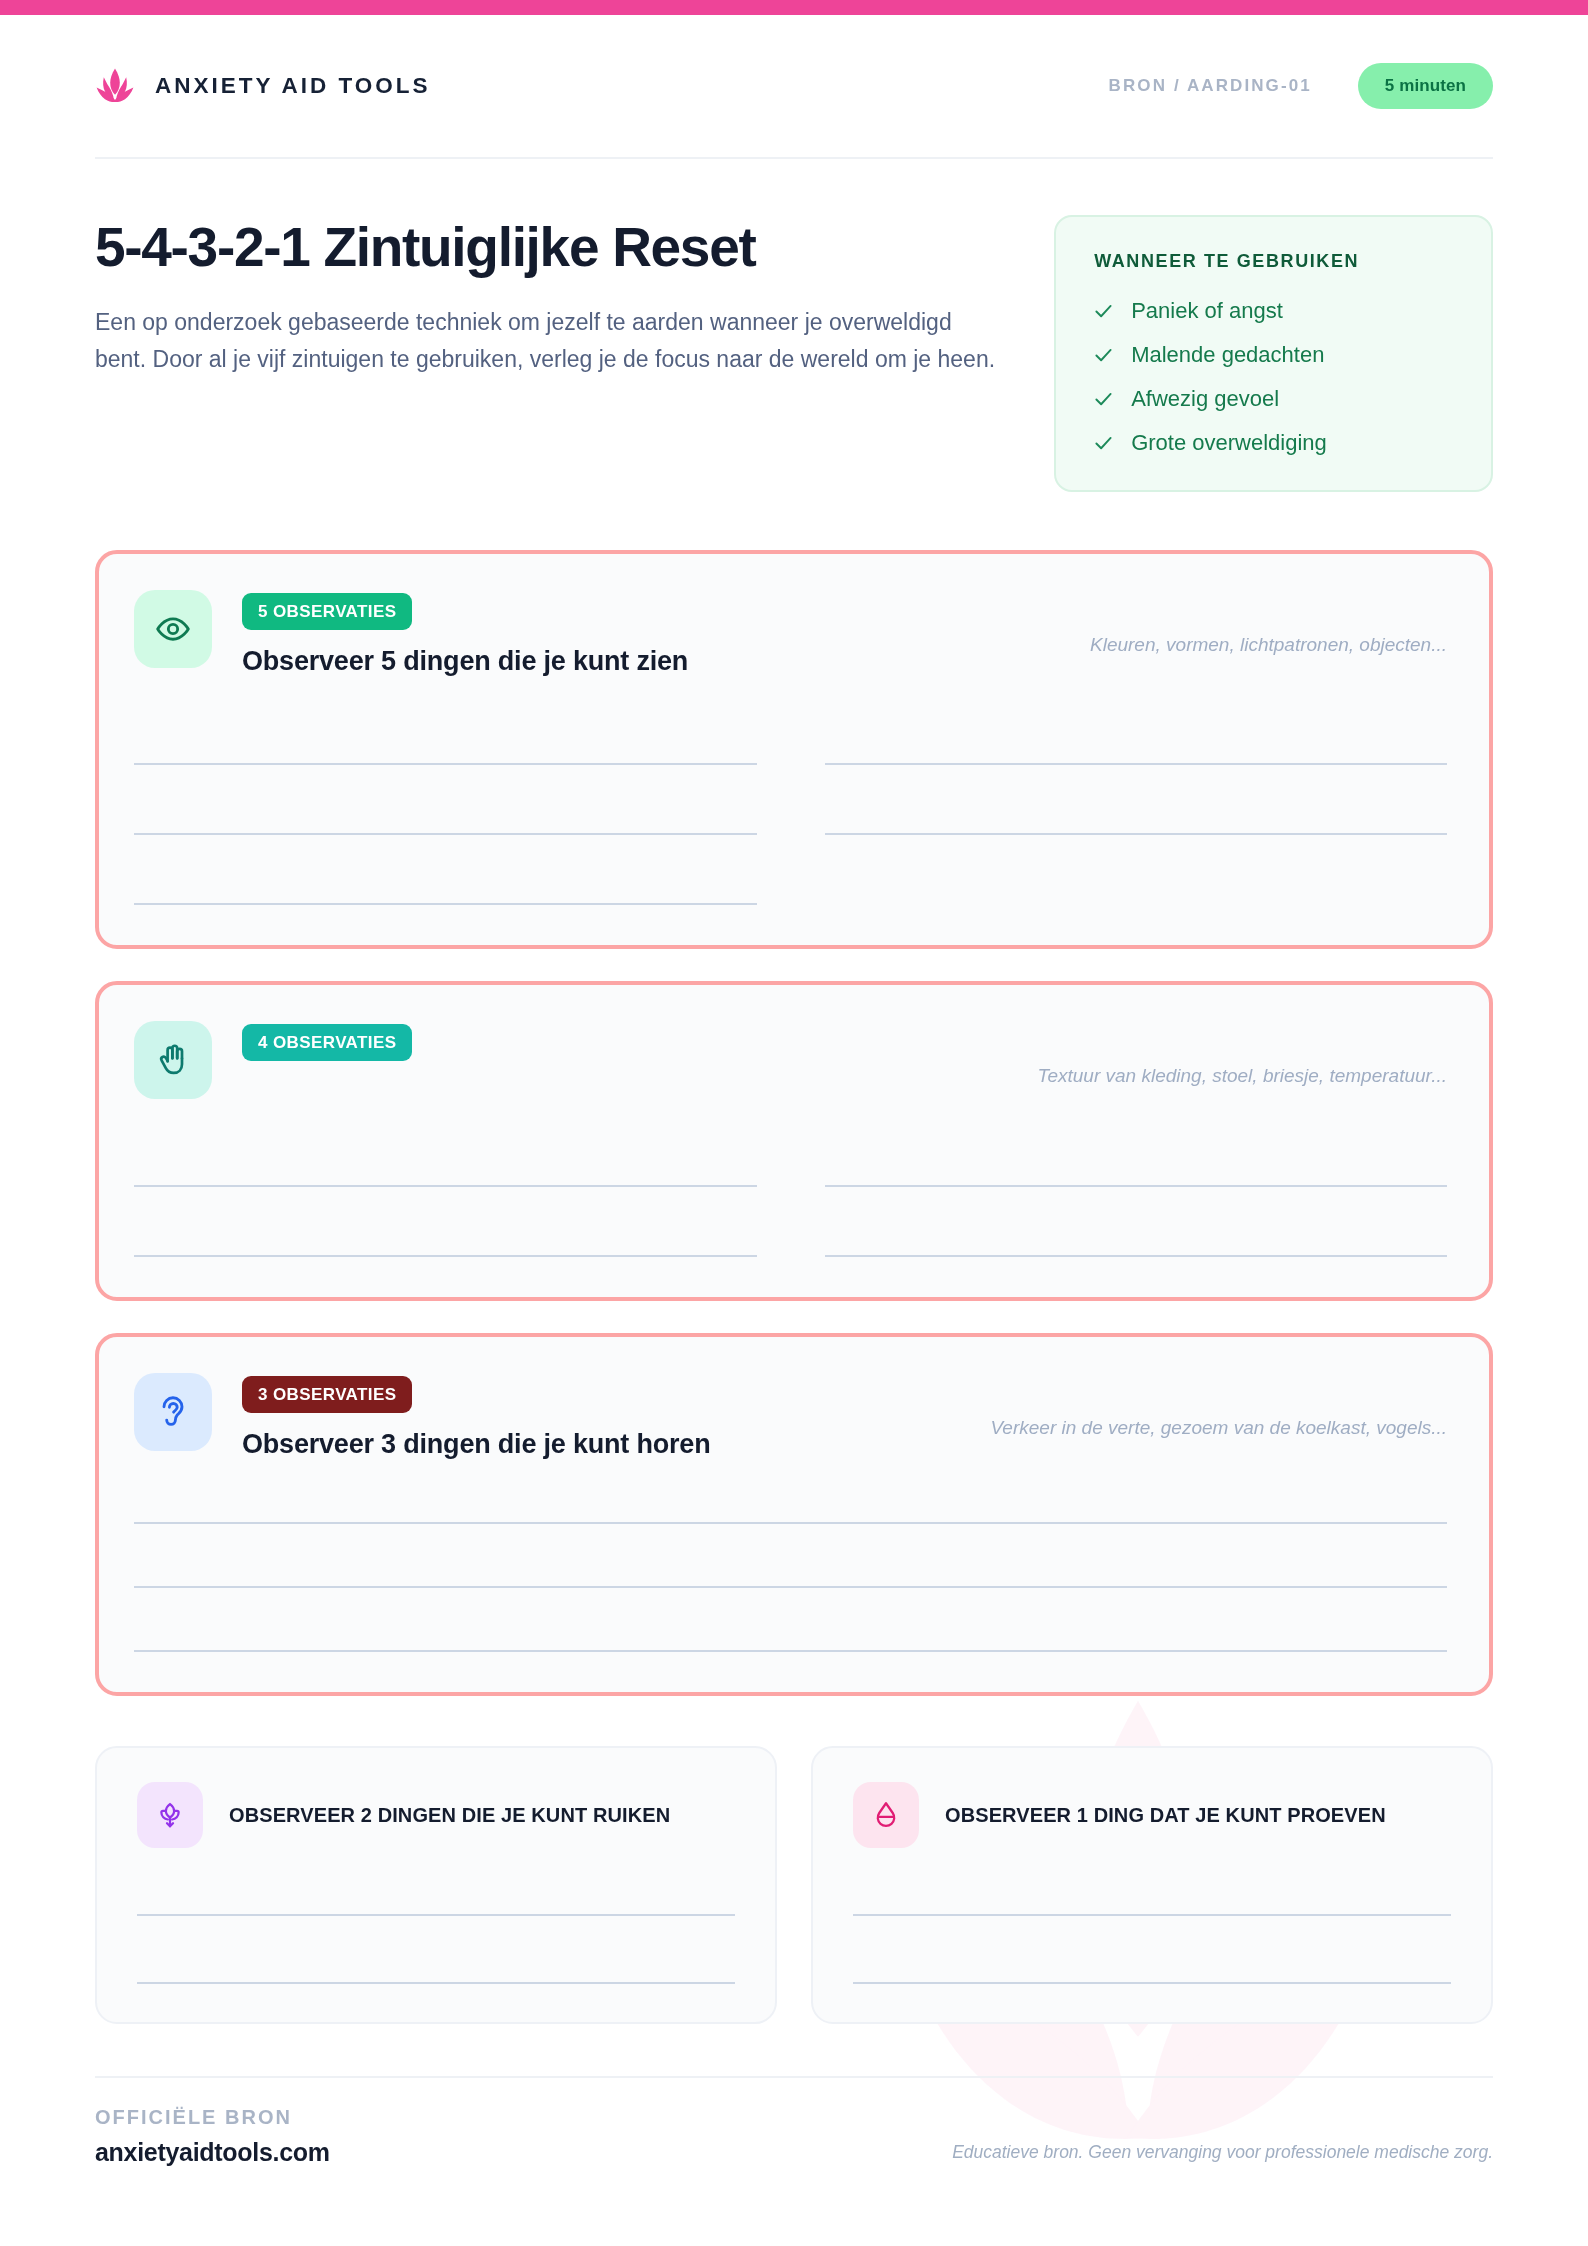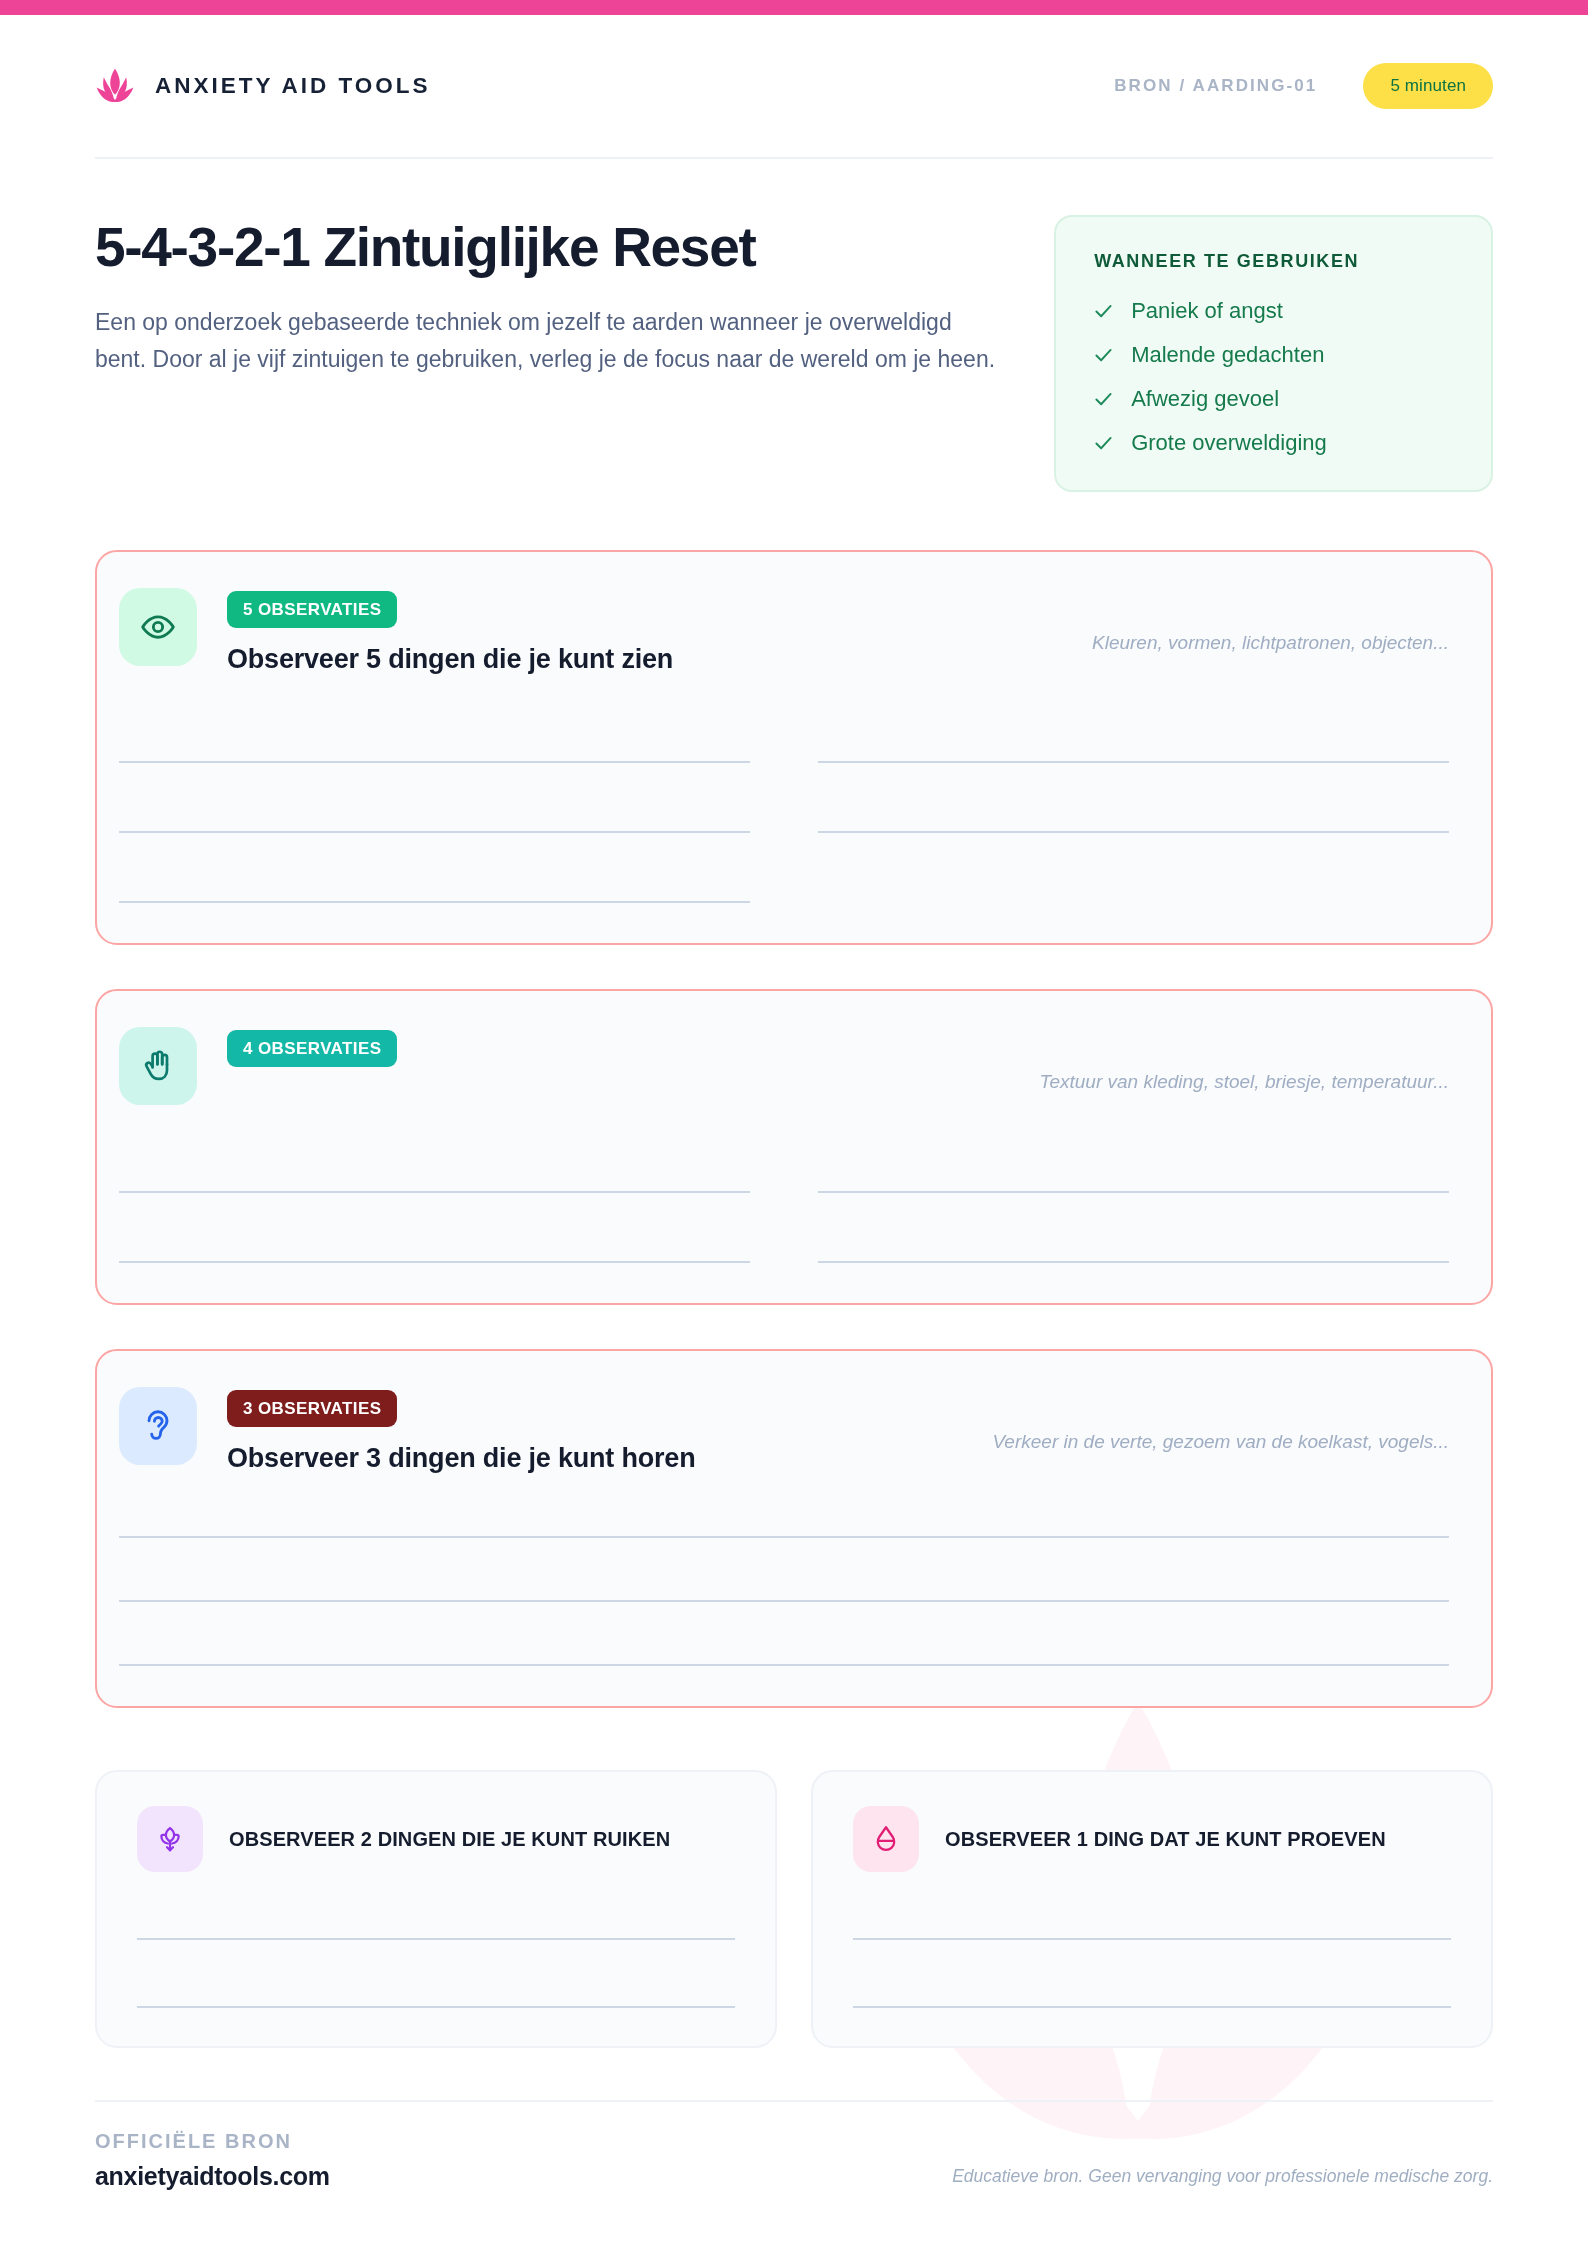--- a/index.html
+++ b/index.html
@@ -71,24 +71,24 @@
     align-items: center;
     gap: 46px;
   }
   .source-ref {
     font-size: 17px;
     font-weight: 700;
     letter-spacing: 2.1px;
     color: #a9b4c6;
   }
   .duration-pill {
-    background: #fde047;
+    background: #86efac;
     color: #0b7244;
     font-size: 17px;
-    font-weight: 400;
+    font-weight: 700;
     border-radius: 999px;
     padding: 13px 27px;
     letter-spacing: 0.1px;
   }
 
   .divider {
     height: 2px;
     background: #eef1f5;
     width: 100%;
   }
@@ -138,25 +138,25 @@
     margin-bottom: 18px;
     font-size: 22px;
     color: #157a4c;
   }
   .when-item:last-child { margin-bottom: 0; }
   .tick { width: 19px; height: 19px; flex: none; display: block; }
 
   
   .cards { margin-top: 58px; }
   .sense-card {
-    border: 2px solid #fca5a5;
+    border: 4px solid #fca5a5;
     background: #fafbfc;
     border-radius: 22px;
-    padding: 36px 42px 40px 22px;
-    margin-bottom: 44px;
+    padding: 36px 42px 40px 35px;
+    margin-bottom: 32px;
     position: relative;
   }
   .sense-head {
     display: flex;
     align-items: flex-start;
     gap: 30px;
   }
   .sense-icon {
     width: 78px; height: 78px;
     border-radius: 21px;

